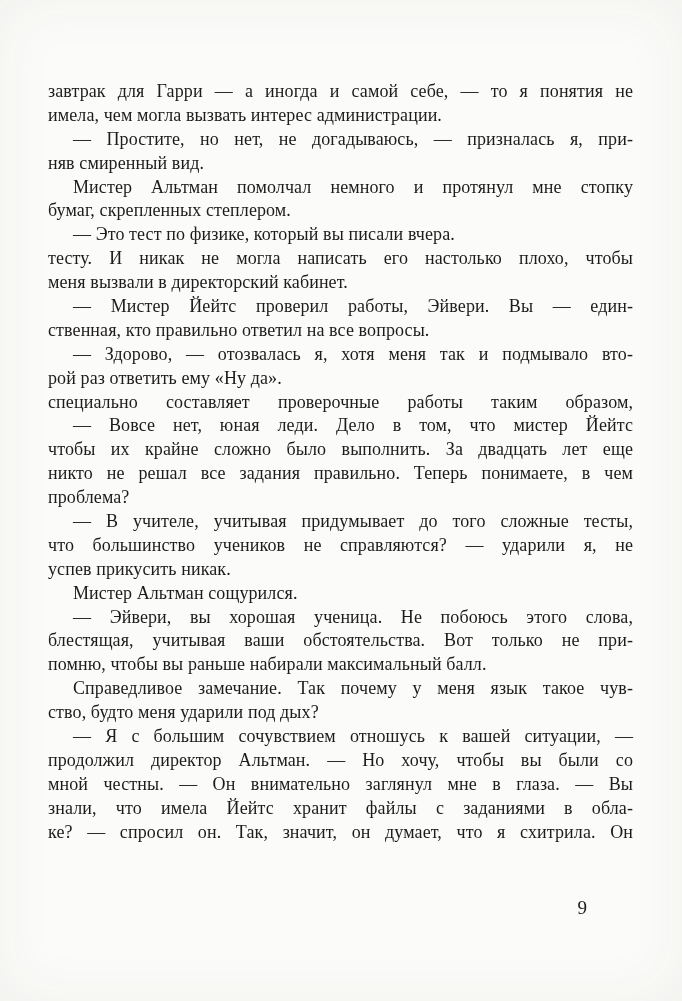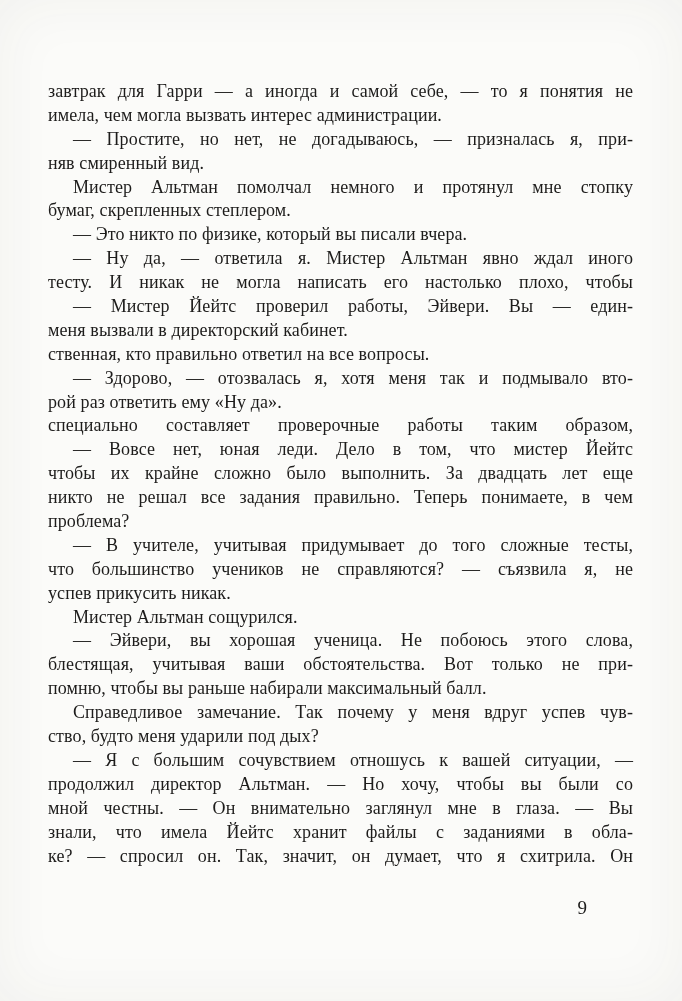--- a/index.html
+++ b/index.html
@@ -58,41 +58,40 @@
 <body>
 
 <div class="page">
   <div class="page-text">
     <div class="line">завтрак для Гарри — а иногда и самой себе, — то я понятия не</div>
     <div class="line end">имела, чем могла вызвать интерес администрации.</div>
     <div class="line indent">— Простите, но нет, не догадываюсь, — призналась я, при-</div>
     <div class="line end">няв смиренный вид.</div>
     <div class="line indent">Мистер Альтман помолчал немного и протянул мне стопку</div>
     <div class="line end">бумаг, скрепленных степлером.</div>
-    <div class="line indent end">— Это никто по физике, который вы писали вчера.</div>
-    <div class="line indent">— Ну да, — ответила я. Мистер Альтман явно ждал иного</div>
+    <div class="line indent end">— Это тест по физике, который вы писали вчера.</div>
     <div class="line">тесту. И никак не могла написать его настолько плохо, чтобы</div>
+    <div class="line end">меня вызвали в директорский кабинет.</div>
     <div class="line indent">— Мистер Йейтс проверил работы, Эйвери. Вы — един-</div>
-    <div class="line end">меня вызвали в директорский кабинет.</div>
     <div class="line end">ственная, кто правильно ответил на все вопросы.</div>
     <div class="line indent">— Здорово, — отозвалась я, хотя меня так и подмывало вто-</div>
     <div class="line end">рой раз ответить ему «Ну да».</div>
     <div class="line">специально составляет проверочные работы таким образом,</div>
     <div class="line indent">— Вовсе нет, юная леди. Дело в том, что мистер Йейтс</div>
     <div class="line">чтобы их крайне сложно было выполнить. За двадцать лет еще</div>
     <div class="line">никто не решал все задания правильно. Теперь понимаете, в чем</div>
     <div class="line end">проблема?</div>
     <div class="line indent">— В учителе, учитывая придумывает до того сложные тесты,</div>
-    <div class="line">что большинство учеников не справляются? — съязвила я, не</div>
+    <div class="line">что большинство учеников не справляются? — ударили я, не</div>
     <div class="line end">успев прикусить никак.</div>
     <div class="line indent end">Мистер Альтман сощурился.</div>
     <div class="line indent">— Эйвери, вы хорошая ученица. Не побоюсь этого слова,</div>
     <div class="line">блестящая, учитывая ваши обстоятельства. Вот только не при-</div>
     <div class="line end">помню, чтобы вы раньше набирали максимальный балл.</div>
-    <div class="line indent">Справедливое замечание. Так почему у меня вдруг успев чув-</div>
+    <div class="line indent">Справедливое замечание. Так почему у меня язык такое чув-</div>
     <div class="line end">ство, будто меня ударили под дых?</div>
     <div class="line indent">— Я с большим сочувствием отношусь к вашей ситуации, —</div>
     <div class="line">продолжил директор Альтман. — Но хочу, чтобы вы были со</div>
     <div class="line">мной честны. — Он внимательно заглянул мне в глаза. — Вы</div>
     <div class="line">знали, что имела Йейтс хранит файлы с заданиями в обла-</div>
     <div class="line">ке? — спросил он. Так, значит, он думает, что я схитрила. Он</div>
   </div>
   <div class="page-number">9</div>
 </div>
 

